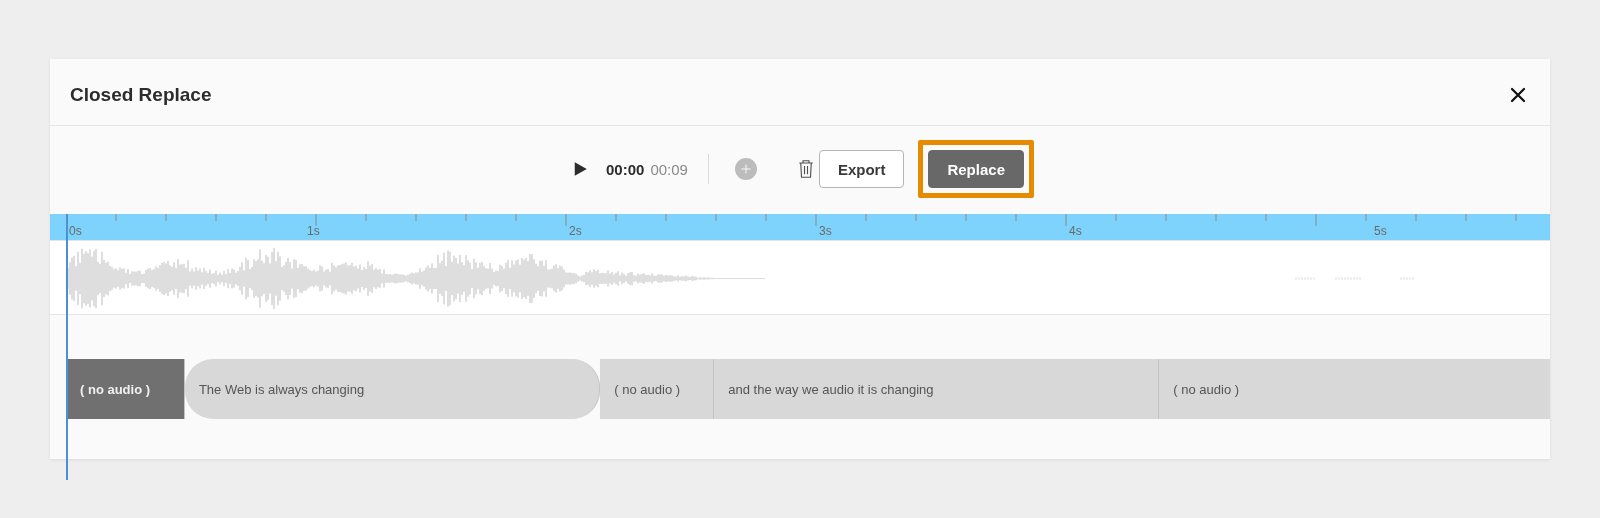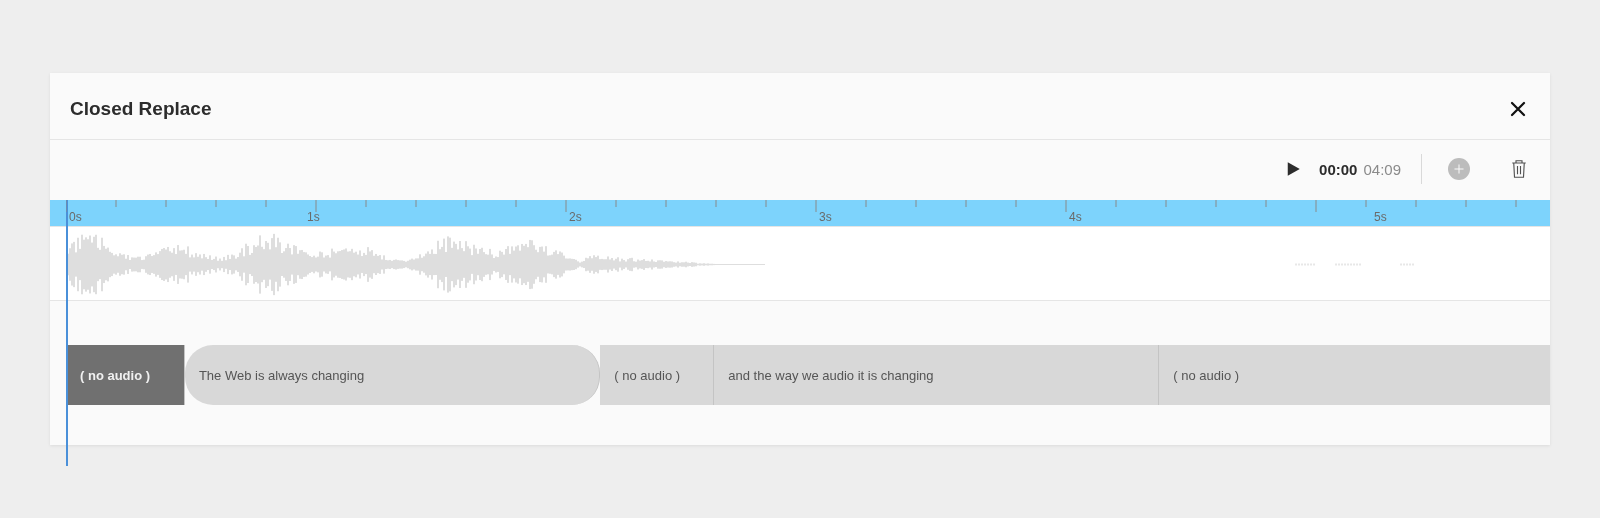--- a/index.html
+++ b/index.html
@@ -36,21 +36,21 @@
     width: 24px; height: 24px;
     display: flex; align-items: center; justify-content: center;
     cursor: pointer;
   }
   .close-btn svg { width: 18px; height: 18px; }
 
   
   .toolbar {
     display: flex;
     align-items: center;
-    justify-content: flex-end;
+    justify-content: center;
     padding: 14px 18px 14px 20px;
   }
   .toolbar-left { display: flex; align-items: center; }
   .play-btn {
     width: 24px; height: 24px;
     display: flex; align-items: center; justify-content: center;
     cursor: pointer; margin-right: 14px;
   }
   .play-btn svg { width: 18px; height: 18px; fill: #2c2c2c; }
   .time-current { font-size: 15px; font-weight: 600; color: #2c2c2c; margin-right: 6px; }
@@ -150,33 +150,39 @@
   </div>
 
   <div class="toolbar">
     <div class="toolbar-left">
       <div class="play-btn">
         <svg viewBox="0 0 24 24">
             <path d="M5 3 L21 12 L5 21 Z"></path>
           </svg>
       </div>
       <span class="time-current">00:00</span>
-      <span class="time-total">04:09</span>
+      <span class="time-total">00:09</span>
       <div class="divider"></div>
       <div class="icon-btn add-btn">
         <div class="circ">
           <svg viewBox="0 0 24 24">
               <path d="M11 3h2v18h-2z M3 11h18v2h-18z"></path>
             </svg>
         </div>
       </div>
       <div class="icon-btn trash-btn">
         <svg viewBox="0 0 24 28">
           <path d="M3 6h18 M8 6V3h8v3 M5 6l1 19h12l1-19 M10 10v11 M14 10v11"></path>
         </svg>
+      </div>
+    </div>
+    <div class="toolbar-right">
+      <div class="btn btn-outline">Export</div>
+      <div class="highlight-ring">
+        <div class="btn btn-primary">Replace</div>
       </div>
     </div>
   </div>
 
   <div class="timeline">
     <div class="ruler">
       <div class="playhead"></div>
       <svg class="ruler-svg" id="ruler-svg">
           <line x1="0" x2="0" y1="0" y2="12" stroke="#8a8a8a" stroke-width="1"></line>
           <line x1="50" x2="50" y1="0" y2="7" stroke="#8a8a8a" stroke-width="1"></line>

